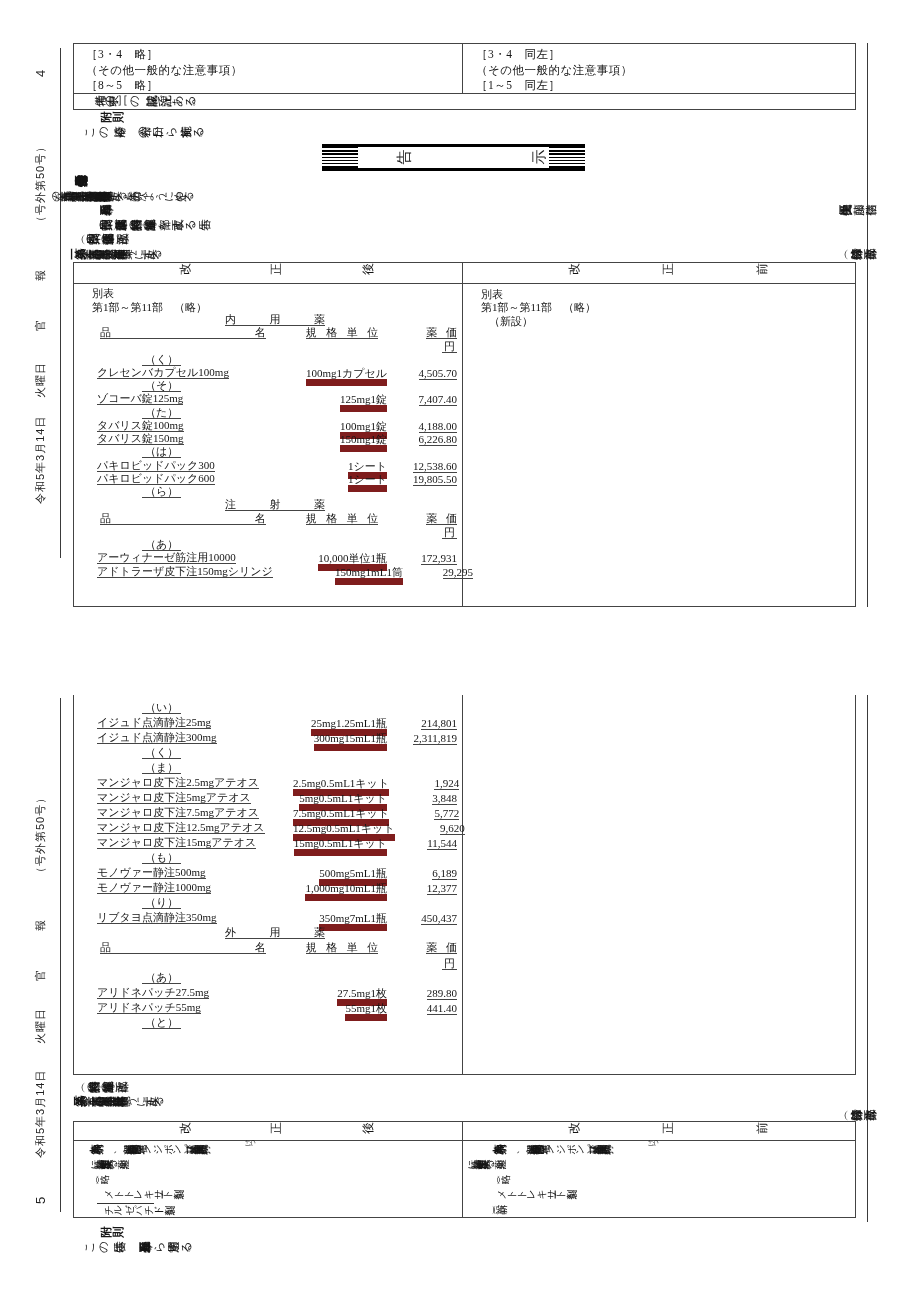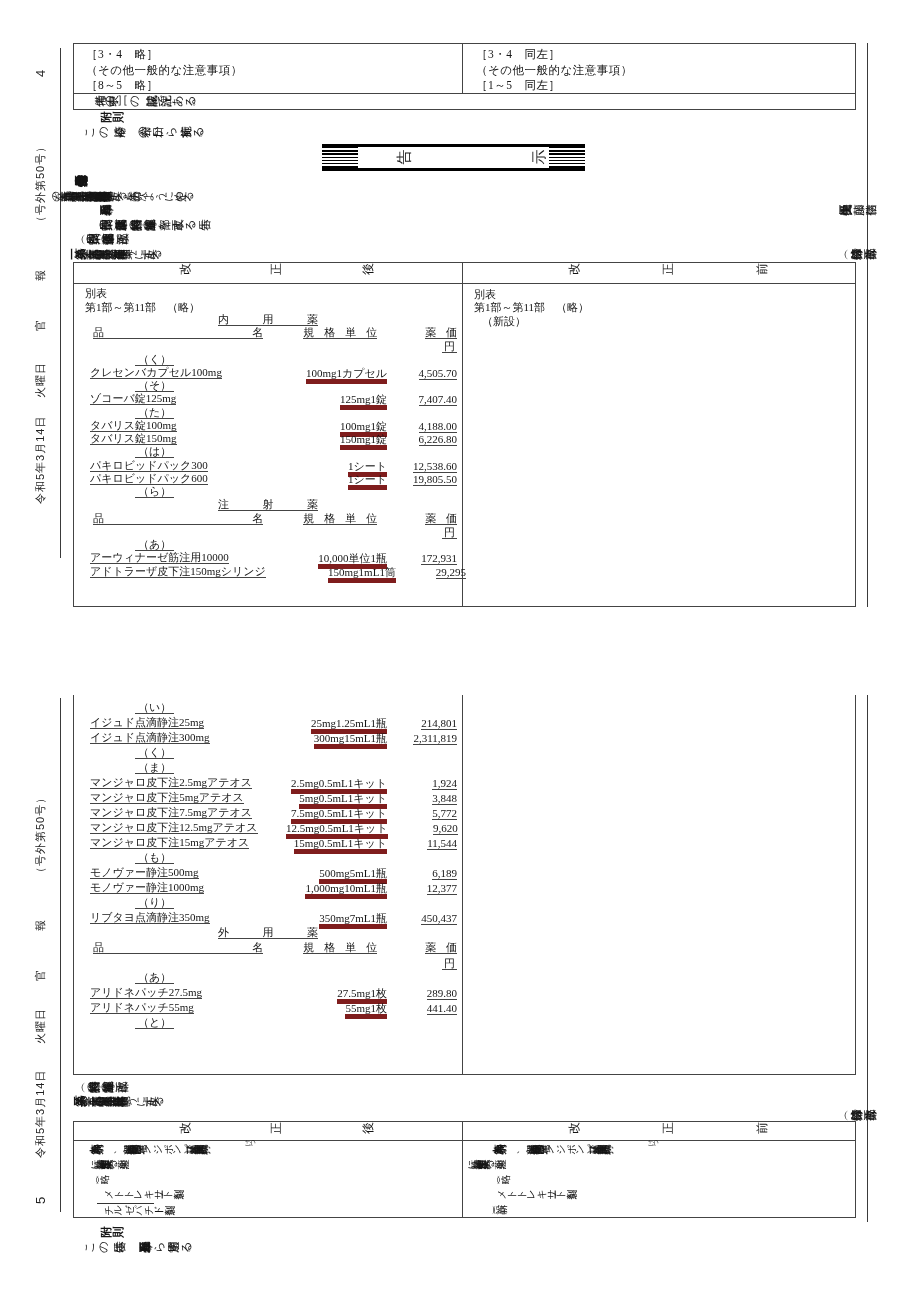--- a/index.html
+++ b/index.html
@@ -66,26 +66,26 @@
 #t1hR{left:462px;top:263px;width:394px;}
 #t2hL{left:73px;top:1122px;width:389px;}
 #t2hR{left:462px;top:1122px;width:394px;}
 .hg{position:relative;width:13px;}
 .hch{font-size:12px;line-height:13px;}
 
 .pt{position:absolute;font-size:11px;line-height:12px;}
 #t1L{left:73px;top:287px;width:389px;--rp:13.25px;}
 #t1R{left:462px;top:287px;width:394px;--rp:13.5px;}
 #tcL{left:73px;top:700px;width:389px;--rp:15px;}
-.trow{height:var(--rp);display:flex;align-items:flex-end;box-sizing:border-box;padding:0 5px 1px 12px;}
+.trow{height:var(--rp);display:flex;align-items:flex-end;box-sizing:border-box;padding:0 5px 1px 19px;}
 .tpx{white-space:nowrap;}
 .gu{margin-left:50px;border-bottom:1px solid #444;padding:0 3px;}
 .dn{margin-left:5px;border-bottom:1px solid #444;white-space:nowrap;}
 .ds{margin-left:auto;width:130px;text-align:right;white-space:nowrap;flex:0 0 auto;}
-.ds>span{border-bottom:5px solid #7f1d1d;}
+.ds>span{border-bottom:7px solid #7f1d1d;}
 .dp{width:70px;text-align:right;white-space:nowrap;flex:0 0 auto;}
 .dp>span{border-bottom:1px solid #444;}
 .tsec{margin-left:133px;width:100px;display:flex;justify-content:space-between;border-bottom:1px solid #444;}
 .tsub{margin-left:105px;width:190px;display:flex;justify-content:space-between;border-bottom:1px solid #444;}
 .chn{margin-left:8px;width:172px;display:flex;justify-content:space-between;border-bottom:1px solid #444;}
 .chs{margin-left:40px;width:75px;display:flex;justify-content:space-between;border-bottom:1px solid #444;}
 .chp{margin-left:48px;width:32px;display:flex;justify-content:space-between;border-bottom:1px solid #444;}
 .ty{margin-left:auto;width:70px;text-align:right;flex:0 0 auto;}
 .ty>span{border-bottom:1px solid #444;padding:0 2px;}
 

